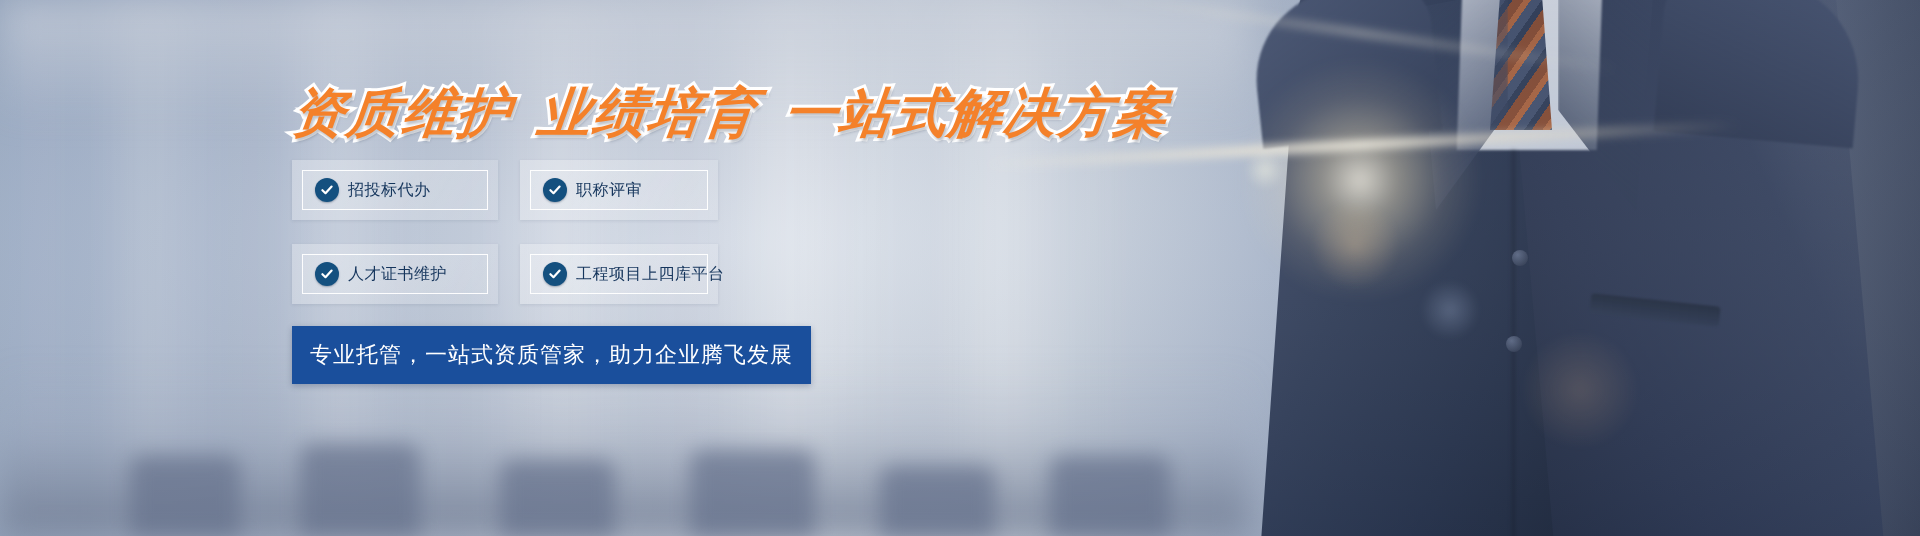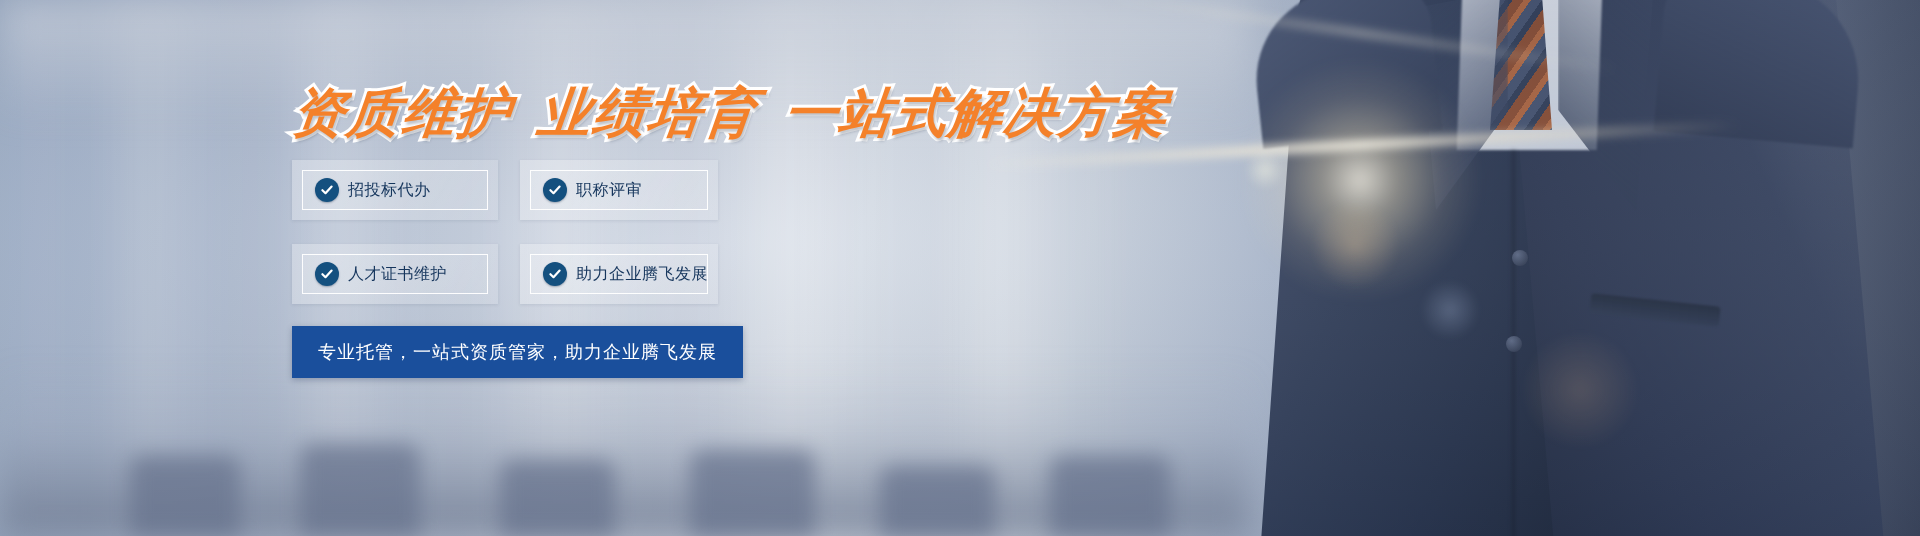--- a/index.html
+++ b/index.html
@@ -209,23 +209,23 @@
   .cell-label{
     font-size:16px;color:#15355c;white-space:nowrap;
     font-family:"DejaVu Sans","Liberation Sans",sans-serif;
     letter-spacing:.5px;
   }
 
   .tagline{
     position:absolute;left:292px;top:326px;
     background:#1a4f9c;
     color:#ffffff;
-    font-size:18px;
+    font-size:22px;
     letter-spacing:1px;
-    padding:14px 26px;
+    padding:14px 18px;
     white-space:nowrap;
     font-family:"DejaVu Sans","Liberation Sans",sans-serif;
     box-shadow:0 2px 6px rgba(20,40,80,.28);
   }
 </style>
 </head>
 <body>
 
 <div class="banner">
 
@@ -314,21 +314,21 @@
         </div>
 
 
         <div class="cell" style="width:178px;">
           <div class="inner">
             <span class="check">
               <svg width="14" height="14" viewBox="0 0 14 14">
                   <path d="M2.4 7.2 L5.5 10.2 L11.6 3.6" fill="none" stroke="#ffffff" stroke-width="2.2" stroke-linecap="round" stroke-linejoin="round"></path>
                 </svg>
             </span>
-            <span class="cell-label">助力企业腾飞发展</span>
+            <span class="cell-label">工程项目上四库平台</span>
           </div>
         </div>
       </div>
 
     </div>
 
     <div class="tagline">专业托管，一站式资质管家，助力企业腾飞发展</div>
 
   </div>
 </div>

